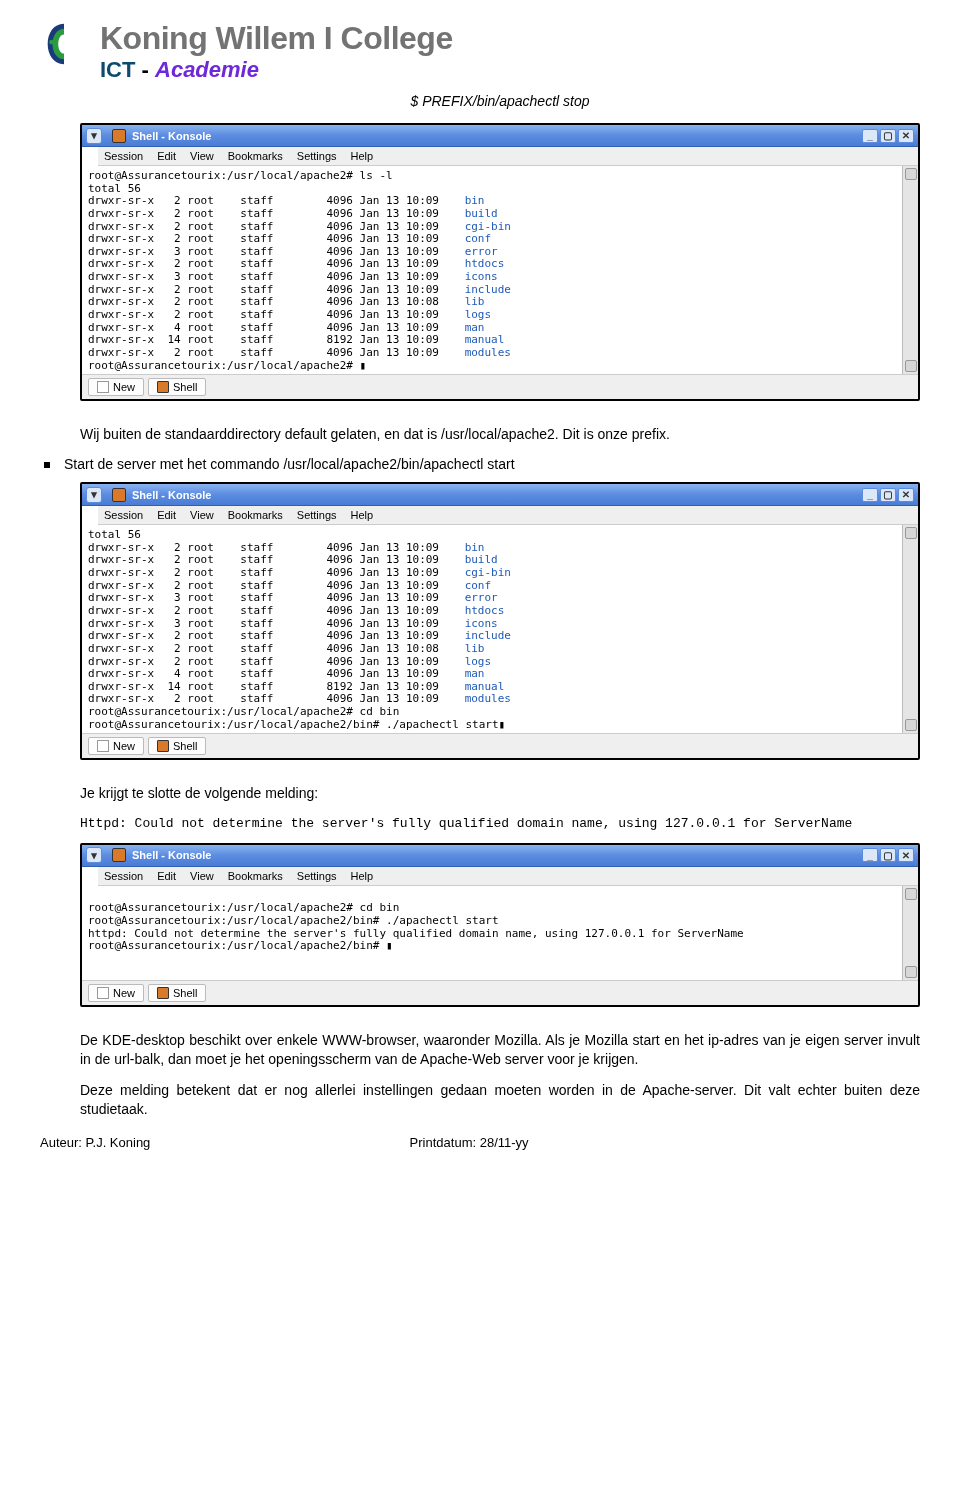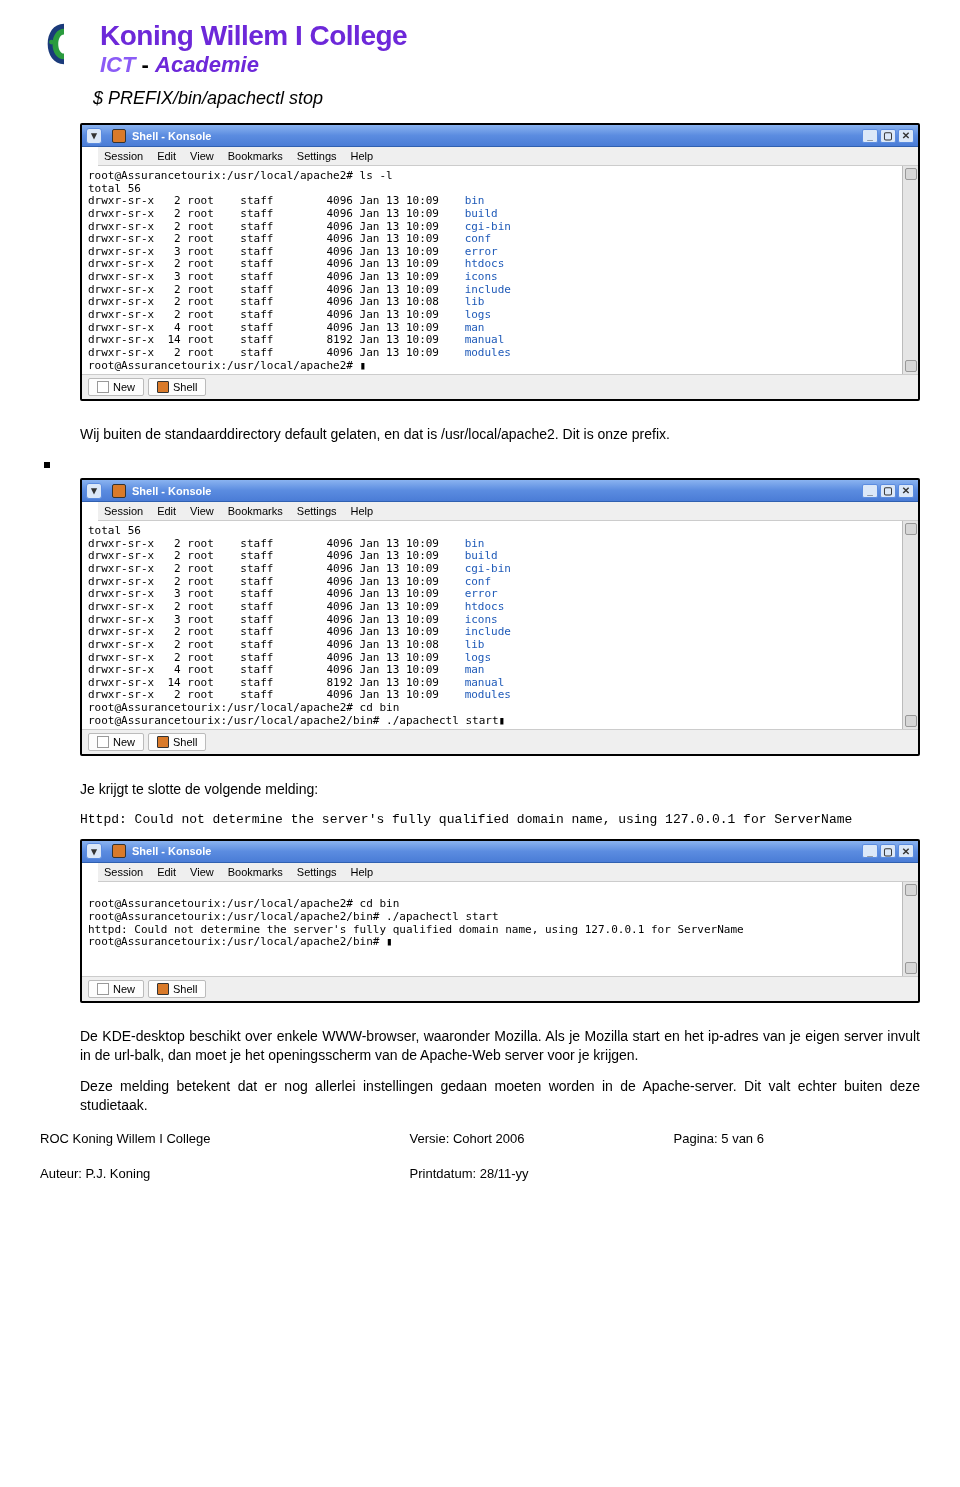--- a/index.html
+++ b/index.html
@@ -1,25 +1,25 @@
 <!DOCTYPE html>
 <html><head>
 <meta charset="utf-8">
 <style>
   * { box-sizing: border-box; margin: 0; padding: 0; }
   body { font-family: Arial, Helvetica, sans-serif; font-size: 14px; color: #000; background: #fff; width: 960px; margin: 0 auto; padding: 20px 40px 20px 40px; }
   .header-logo { display: flex; align-items: flex-start; gap: 12px; margin-bottom: 10px; }
   .logo-mark { width: 48px; height: 48px; }
   .logo-text { display: flex; flex-direction: column; }
-  .logo-title { font-size: 28px; font-weight: bold; color: #6d28d9; letter-spacing: -0.5px; }
+  .logo-title { font-size: 32px; font-weight: bold; color: #737373; letter-spacing: -0.5px; }
   .logo-sub { font-size: 22px; font-weight: bold; }
-  .logo-sub .ict { color: #8b5cf6; font-style: italic; }
+  .logo-sub .ict { color: #0c4a6e; }
   .logo-sub .acad { color: #6d28d9; font-style: italic; }
   .indent-block { margin-left: 40px; }
-  .cmd-italic { font-style: italic; font-size: 18px; margin: 6px 0 14px 13px; }
+  .cmd-italic { font-style: italic; font-size: 14px; margin: 6px 0 14px 0; text-align: center; }
   .konsole { border: 2px solid #000; border-radius: 2px; background: #fff; margin: 10px 0 24px 0; font-family: "DejaVu Sans Mono","Courier New",monospace; font-size: 11px; }
   .k-titlebar { background: linear-gradient(180deg,#8ab3f0 0%,#5b8ce0 50%,#4a7cd6 100%); height: 22px; display: flex; align-items: center; padding: 0 4px; color: #fff; font-family: Arial,sans-serif; font-weight: bold; font-size: 11px; border-bottom: 1px solid #3060b0; }
   .k-titlebar .k-chev { width: 16px; height: 16px; background: #dce8f8; border: 1px solid #5b8ce0; border-radius: 3px; display:inline-flex;align-items:center;justify-content:center;color:#333;margin-right:4px;}
   .k-titlebar .k-icon { width: 14px; height: 14px; background: #d97a2a; border: 1px solid #333; border-radius: 2px; margin: 0 6px; display:inline-block;}
   .k-titlebar .k-title { flex: 1; }
   .k-titlebar .k-btns { display: flex; gap: 2px; }
   .k-titlebar .k-btn { width: 16px; height: 14px; background:#dce8f8; border:1px solid #5b8ce0; border-radius:2px; display:inline-flex;align-items:center;justify-content:center;color:#333;font-size:10px;}
   .k-menubar { background: #efefef; border-bottom: 1px solid #ccc; padding: 3px 6px; display: flex; gap: 14px; font-family: Arial,sans-serif; font-size: 11px; margin-left: 16px; }
   .k-body { display: flex; }
   .k-content { flex: 1; padding: 4px 6px 2px 6px; white-space: pre; line-height: 1.15; background: #fff; color: #000; overflow: hidden; }
@@ -112,20 +112,21 @@
           <span>Shell</span>
         </span>
     </div>
   </div>
 
   <div class="para">Wij buiten de standaarddirectory default gelaten, en dat is /usr/local/apache2. Dit is onze prefix.</div>
 </div>
 
 <div class="bullet-row">
   <span class="sq"></span>
+  <span>Start de server met het commando /usr/local/apache2/bin/apachectl start</span>
 </div>
 
 <div class="indent-block">
 
   <div class="konsole">
     <div class="k-titlebar">
       <span class="k-chev">▾</span>
       <span class="k-icon"></span>
       <span class="k-title">Shell - Konsole</span>
       <span class="k-btns">
@@ -222,22 +223,17 @@
           <span>Shell</span>
         </span>
     </div>
   </div>
 
   <div class="para">De KDE-desktop beschikt over enkele WWW-browser, waaronder Mozilla. Als je Mozilla start en het ip-adres van je eigen server invult in de url-balk, dan moet je het openingsscherm van de Apache-Web server voor je krijgen.</div>
   <div class="para">Deze melding betekent dat er nog allerlei instellingen gedaan moeten worden in de Apache-server. Dit valt echter buiten deze studietaak.</div>
 </div>
 
 <div class="footer">
-  <div class="footer-row">
-    <div class="c1">ROC Koning Willem I College</div>
-    <div class="c2">Versie: Cohort 2006</div>
-    <div class="c3">Pagina: 5 van 6</div>
-  </div>
   <div class="footer-row" style="margin-top:12px;">
     <div class="c1">Auteur: P.J. Koning</div>
     <div class="c2">Printdatum: 28/11-yy</div>
   </div>
 </div>
 
 </body></html>

